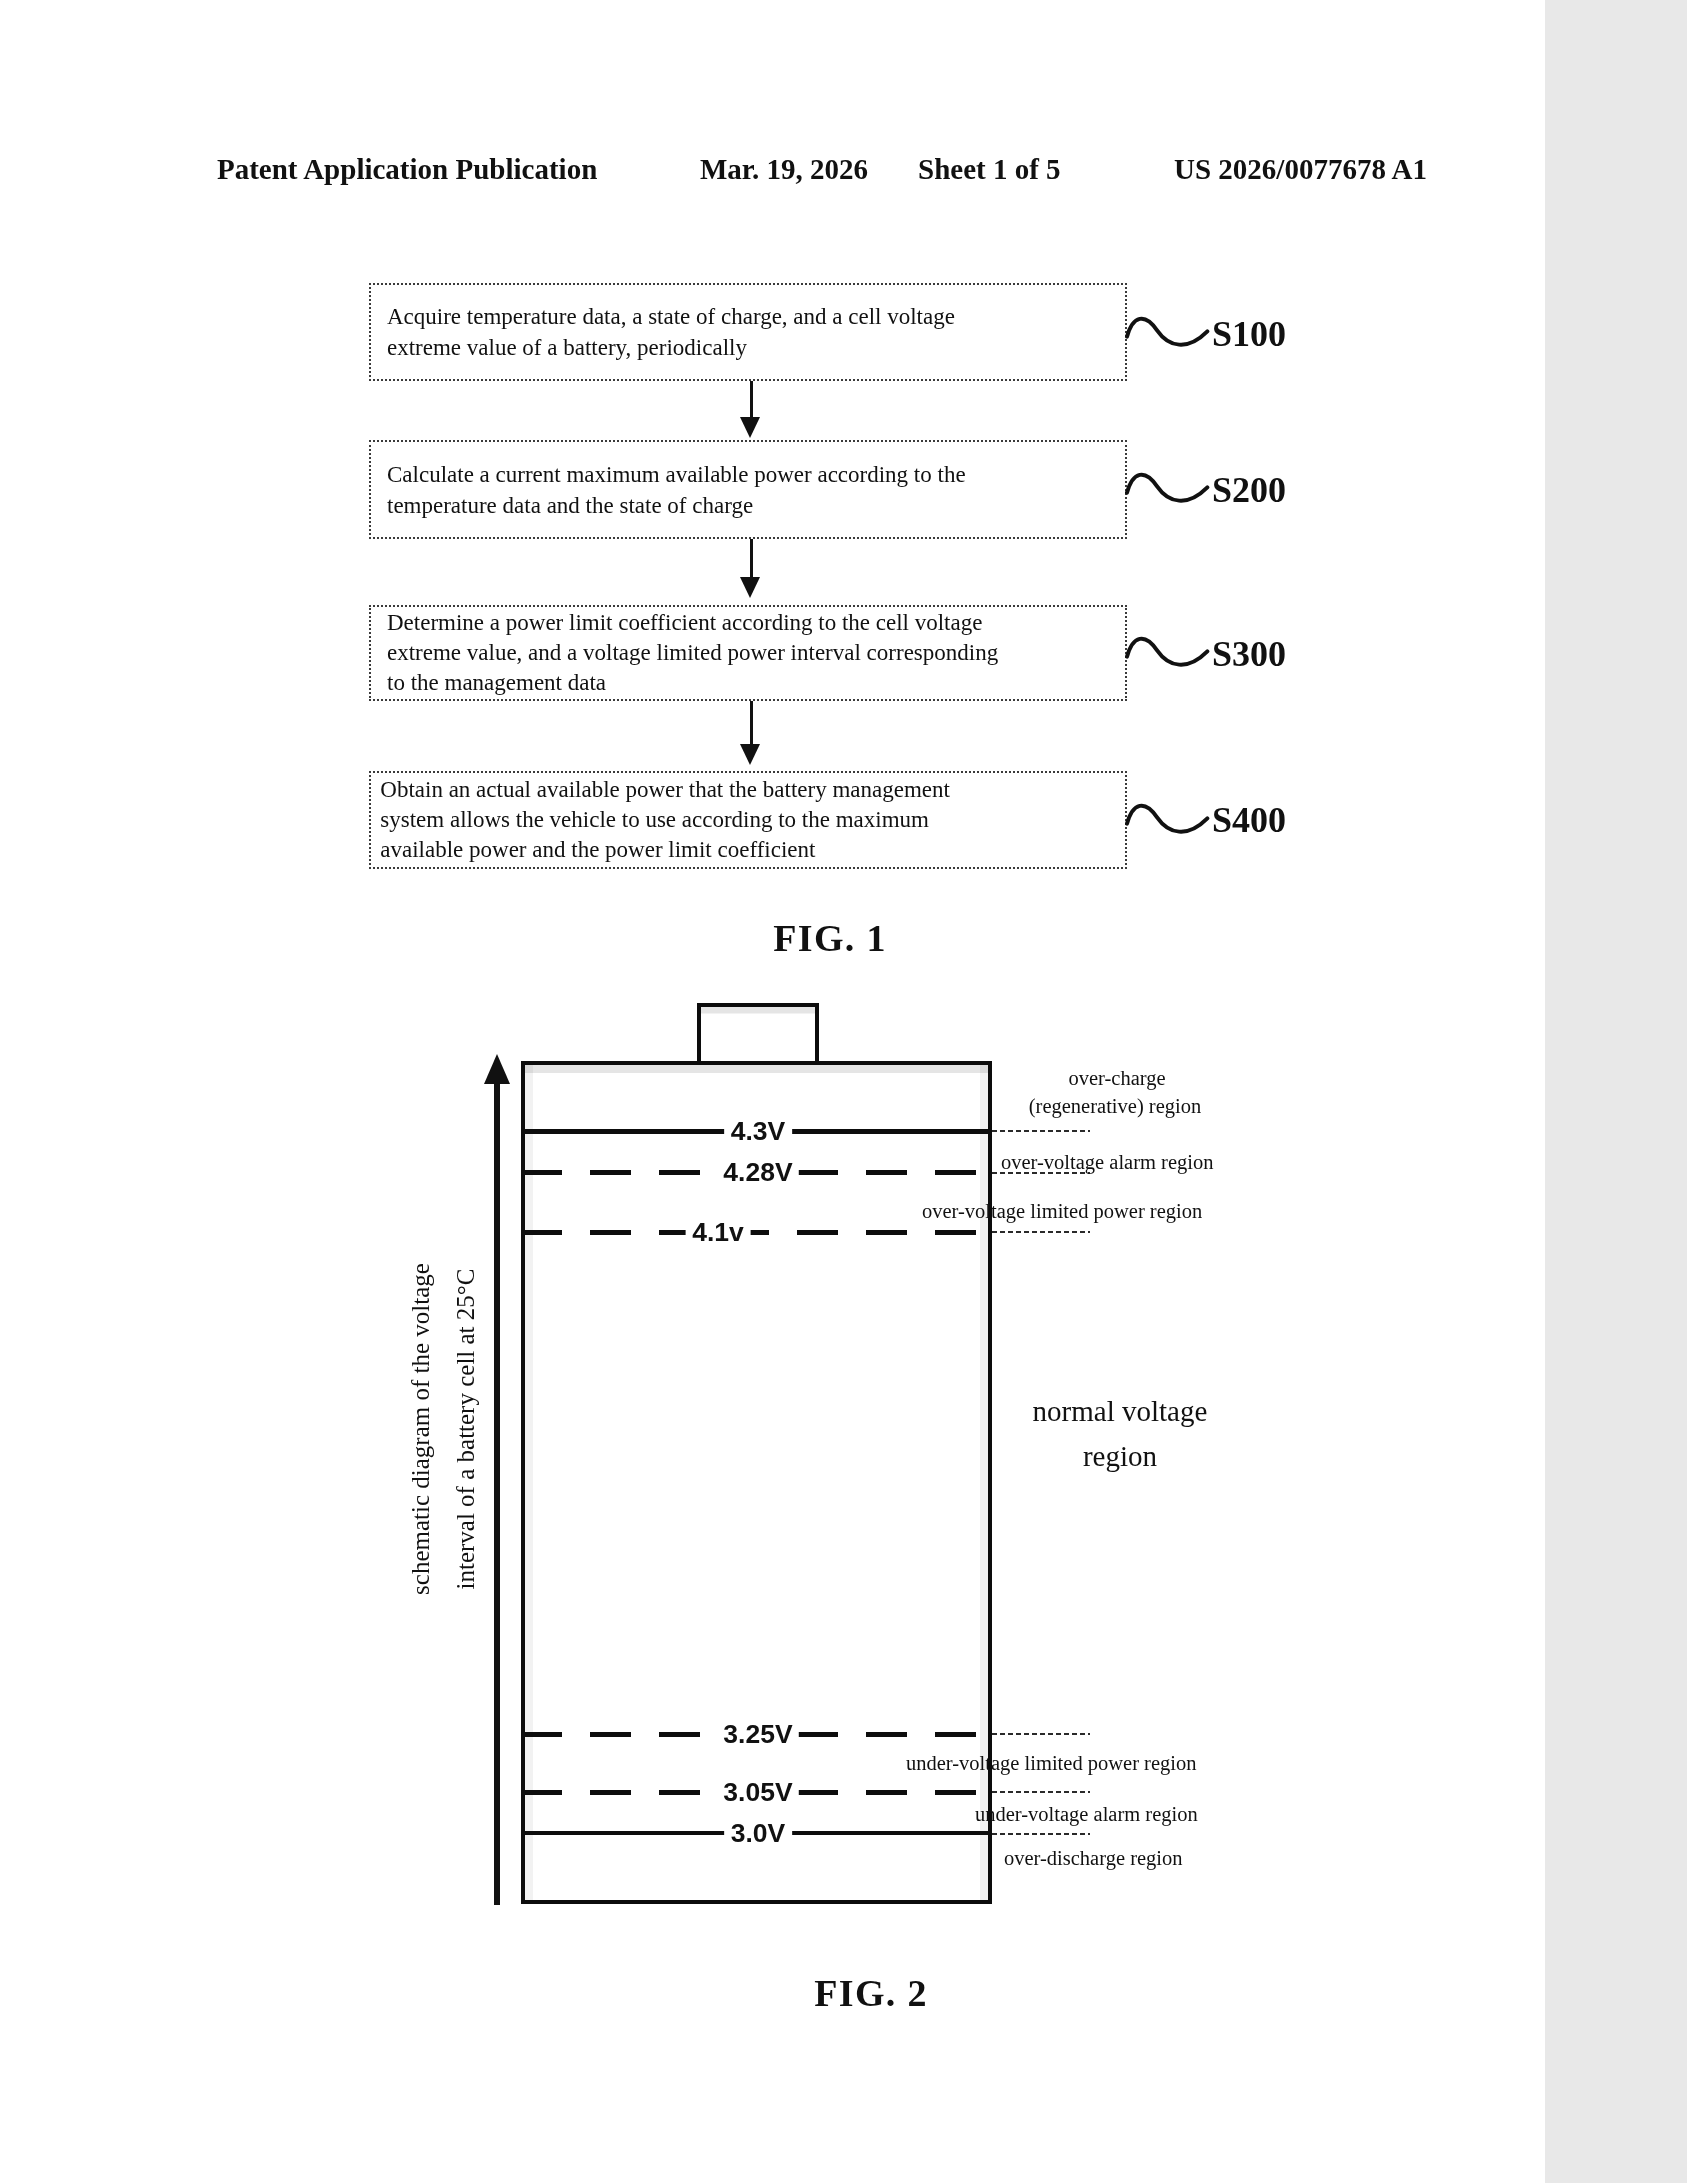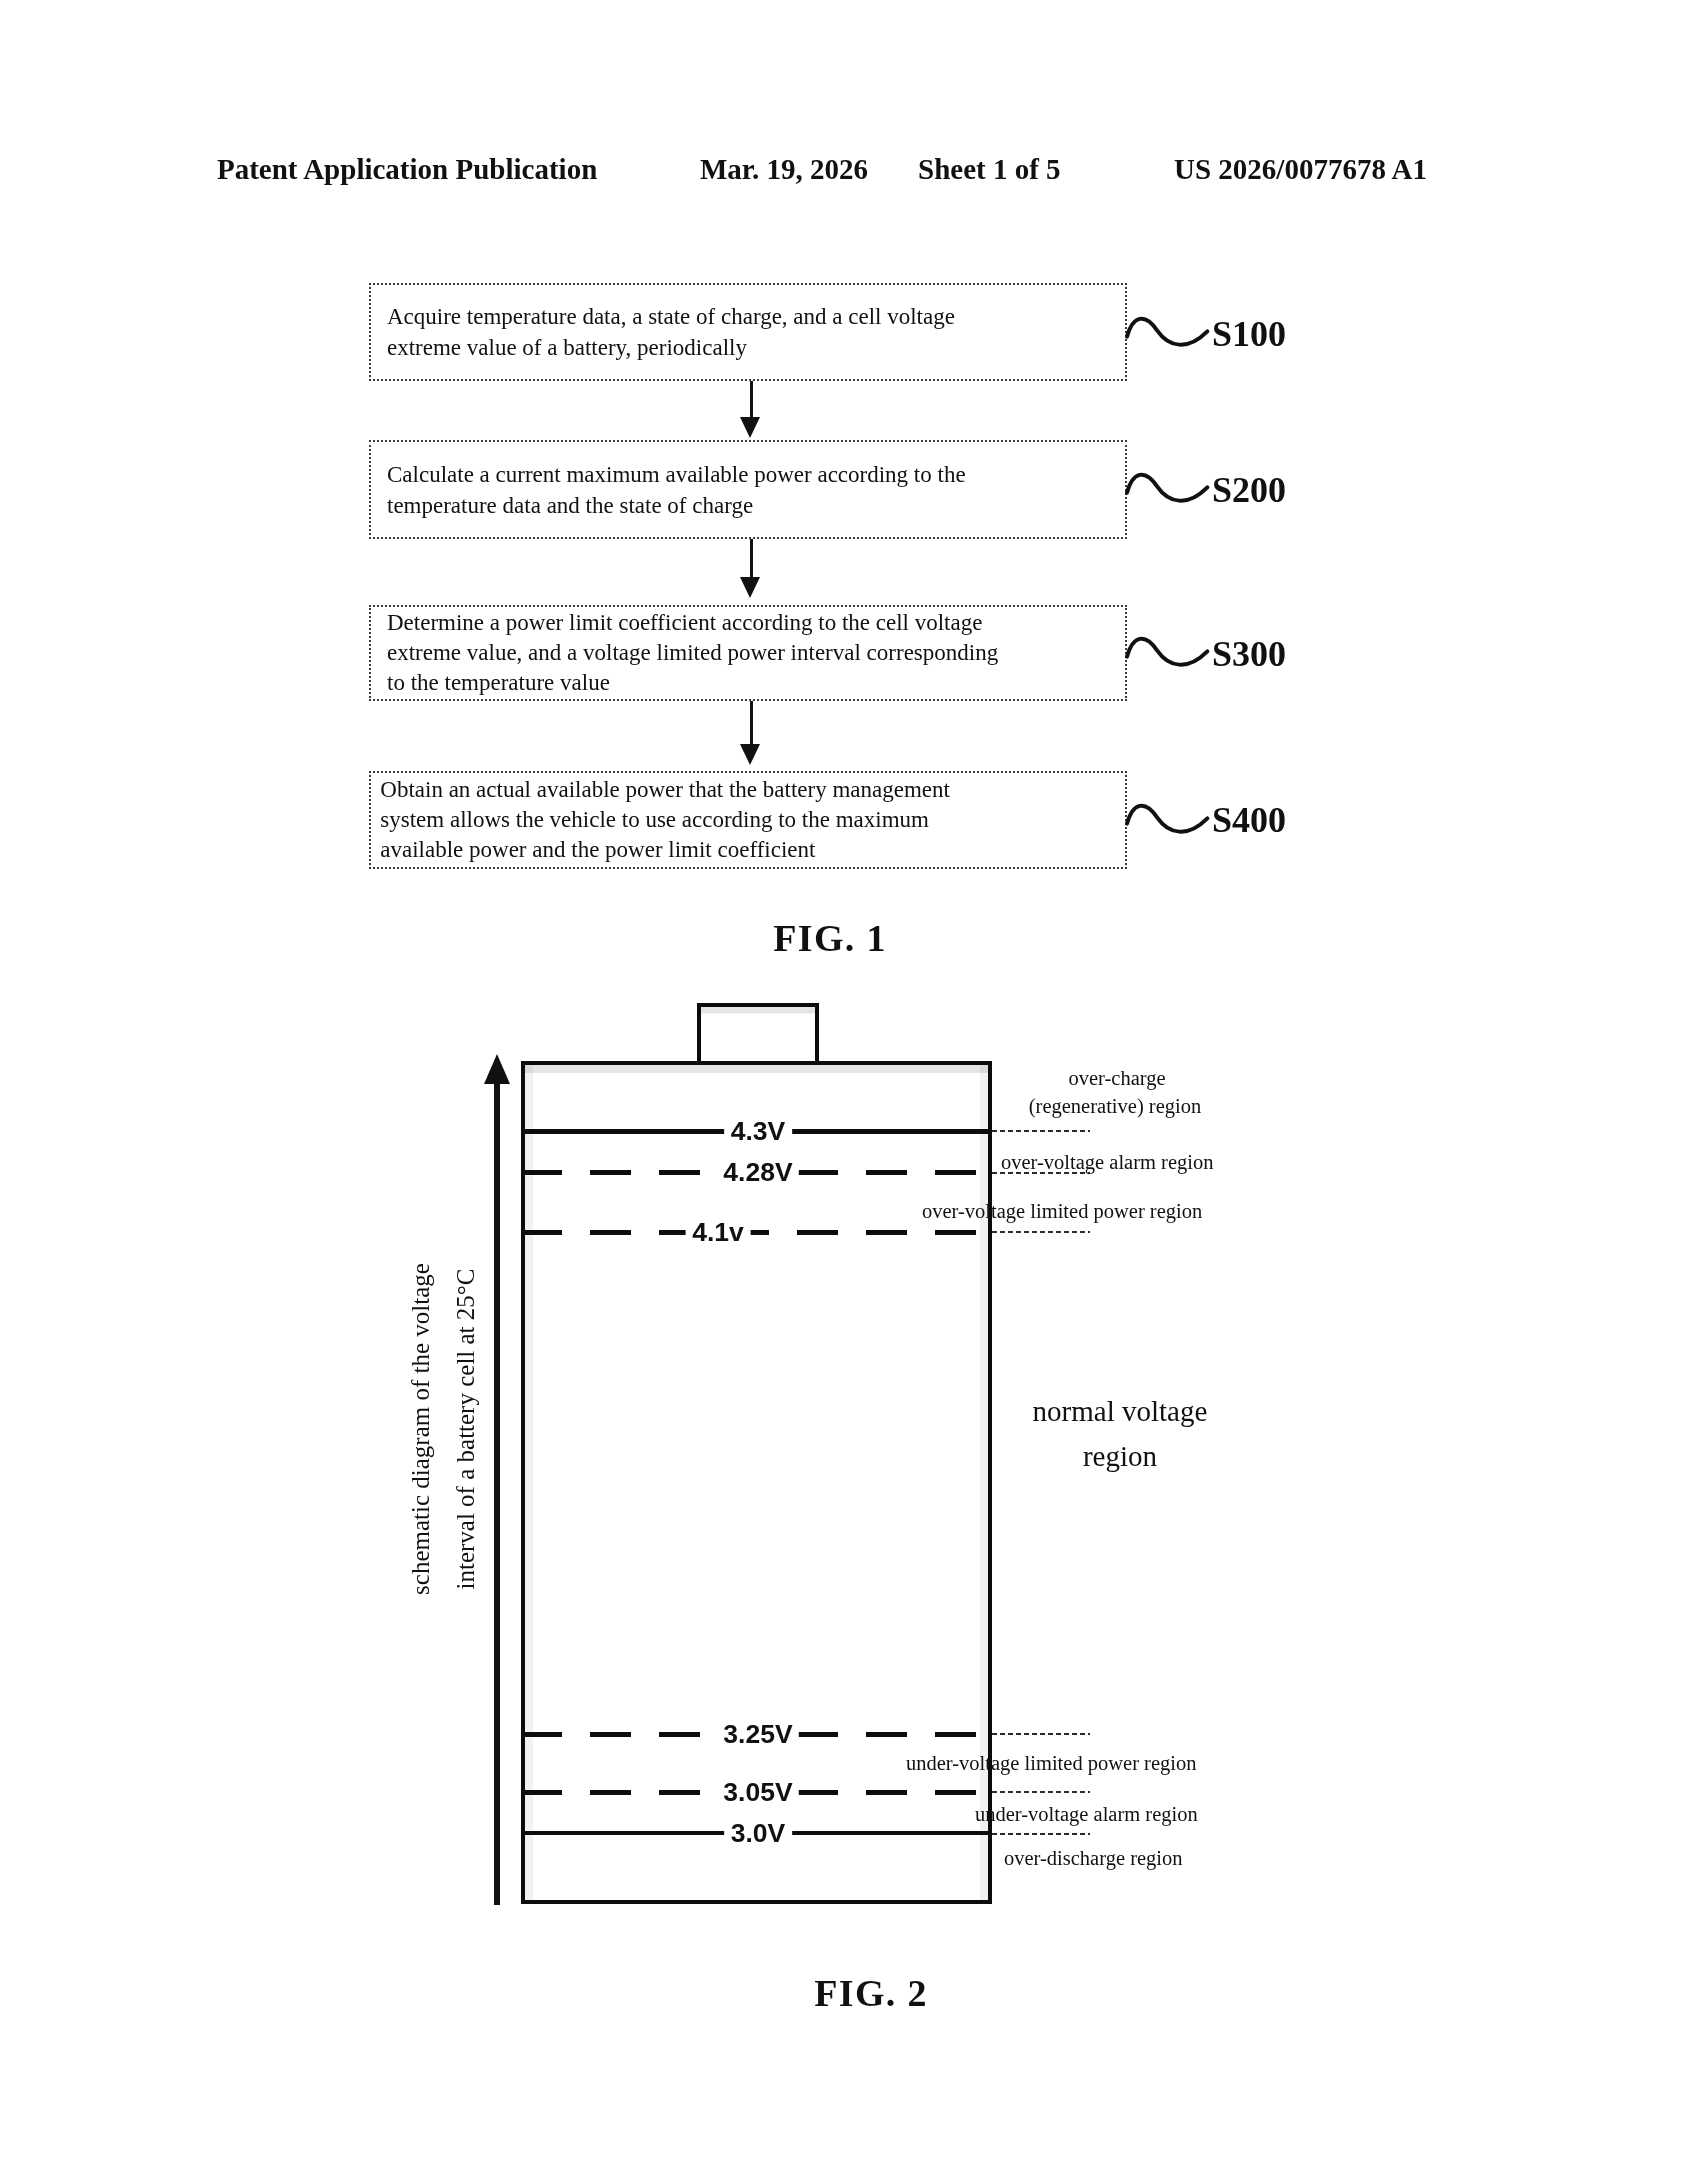--- a/index.html
+++ b/index.html
@@ -1,17 +1,17 @@
 <!DOCTYPE html>
 <html style="font-size:10.6px"><head>
 <meta charset="utf-8">
 <style>
   html,body{margin:0;padding:0;background:#e8e8e8;}
   .page{
-    position:relative;width:1687px;height:2183px;background:#ffffff;
+    position:relative;width:1545px;height:2183px;background:#ffffff;
     font-family:"Liberation Serif", serif;color:#111;overflow:hidden;
   }
   .abs{position:absolute;}
   
   .hdr{font-size:29px;font-weight:bold;white-space:nowrap;}
   
   .flowbox{
     border:2px dotted #3a3a3a;box-sizing:border-box;
     display:flex;align-items:center;
     padding:2.6px 12px 2.6px 16px;
@@ -80,21 +80,21 @@
   </svg>
   <div class="abs step-label" style="left:1212px;top:490px;">S200</div>
 
   <div class="abs arrow-shaft" style="left:750px;top:539px;height:39px;"></div>
   <div class="abs arrow-head" style="left:740px;top:577px;"></div>
 
   <div class="abs flowbox" style="left:369px;top:605px;width:758px;height:96px;line-height:30px;">
     <div>
       <div>Determine a power limit coefficient according to the cell voltage</div>
       <div>extreme value, and a voltage limited power interval corresponding</div>
-      <div>to the temperature value</div>
+      <div>to the management data</div>
     </div>
   </div>
   <svg class="abs" style="left:1125px;top:630px;" width="85" height="48" viewBox="0 0 128 72">
     <path d="M3,40 C12,8 30,4 48,30 C66,56 94,62 124,32" fill="none" stroke="#111" stroke-width="6" stroke-linecap="round"></path>
   </svg>
   <div class="abs step-label" style="left:1212px;top:654px;">S300</div>
 
   <div class="abs arrow-shaft" style="left:750px;top:701px;height:44px;"></div>
   <div class="abs arrow-head" style="left:740px;top:744px;"></div>
 

